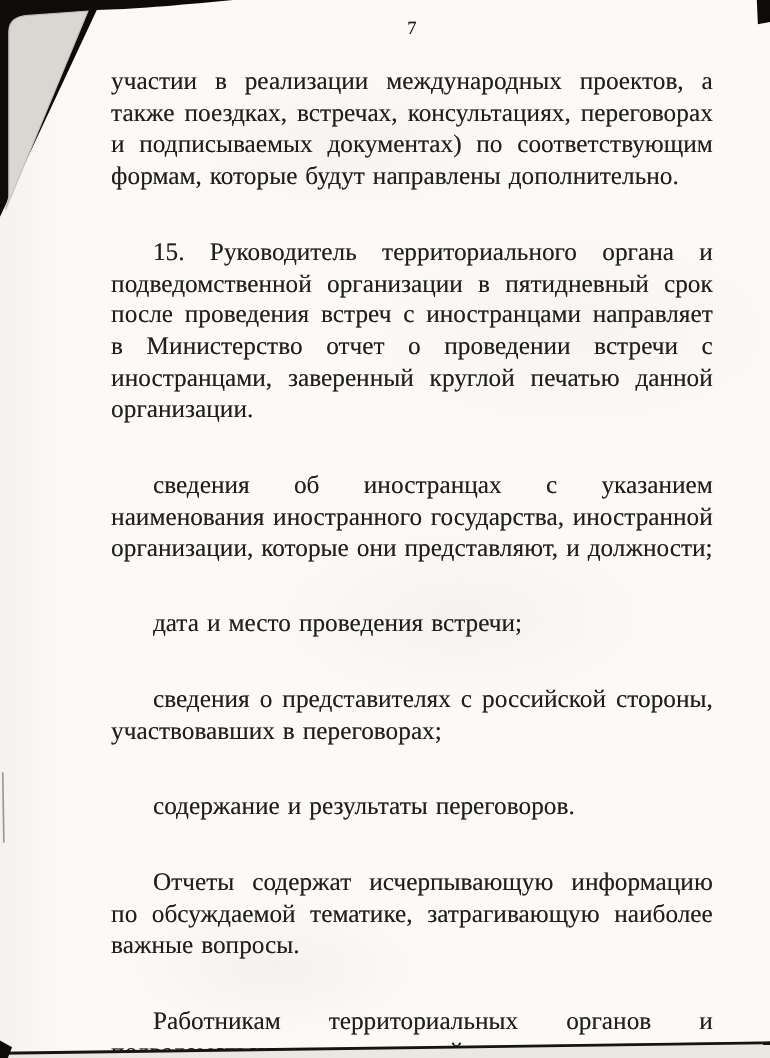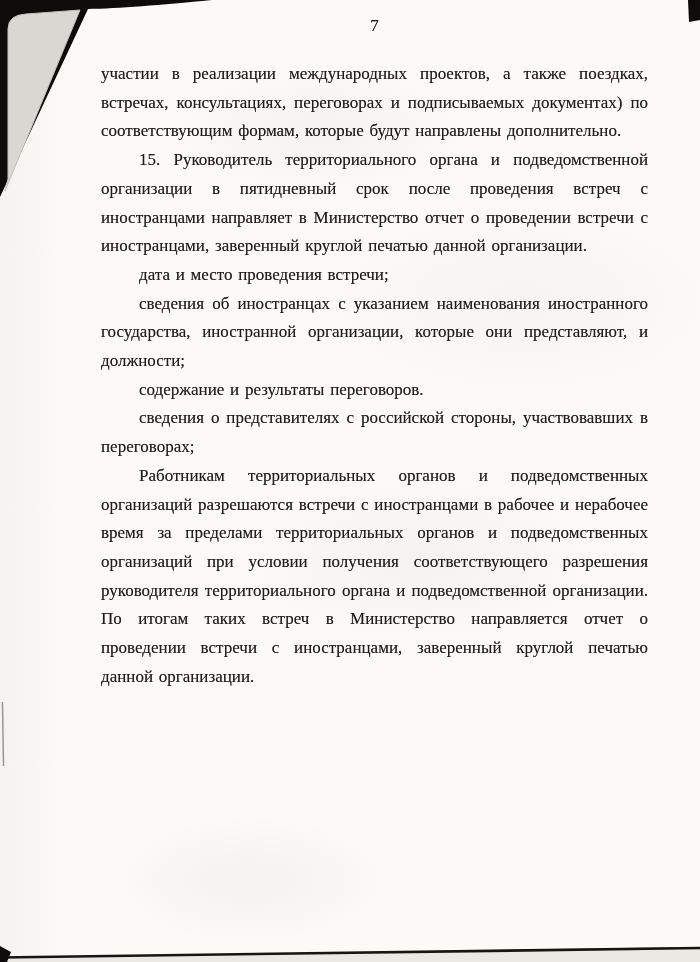--- a/index.html
+++ b/index.html
@@ -29,46 +29,47 @@
   }
   .page-number {
     text-align: center;
     font-size: 17px;
     line-height: 20px;
     margin: 0 0 24px 0;
     text-shadow: 0 0 0.5px rgba(31,30,27,0.55);
   }
   .content p {
     margin: 0;
-    font-size: 17px;
+    font-size: 23px;
     line-height: 28.7px;
     text-align: justify;
     text-shadow: 0 0 0.5px rgba(31,30,27,0.55);
     word-spacing: 1.5px;
   }
-  .content p.indent { text-indent: 38px; }
+  .content p.indent { text-indent: 38px; margin-top: 40px; }
   svg.scan-artifacts {
     position: absolute; inset: 0;
     pointer-events: none;
   }
 </style>
 </head>
 <body>
 
 <div class="paper-noise"></div>
 
 <div class="text-block">
   <p class="page-number">7</p>
   <div class="content">
     <p>участии в реализации международных проектов, а также поездках, встречах, консультациях, переговорах и подписываемых документах) по соответствующим формам, которые будут направлены дополнительно.</p>
     <p class="indent">15. Руководитель территориального органа и подведомственной организации в пятидневный срок после проведения встреч с иностранцами направляет в Министерство отчет о проведении встречи с иностранцами, заверенный круглой печатью данной организации.</p>
+    <p class="indent">сведения об иностранцах с указанием наименования иностранного государства, иностранной организации, которые они представляют, и должности;</p>
     <p class="indent">дата и место проведения встречи;</p>
-    <p class="indent">сведения об иностранцах с указанием наименования иностранного государства, иностранной организации, которые они представляют, и должности;</p>
+    <p class="indent">сведения о представителях с российской стороны, участвовавших в переговорах;</p>
     <p class="indent">содержание и результаты переговоров.</p>
-    <p class="indent">сведения о представителях с российской стороны, участвовавших в переговорах;</p>
+    <p class="indent">Отчеты содержат исчерпывающую информацию по обсуждаемой тематике, затрагивающую наиболее важные вопросы.</p>
     <p class="indent">Работникам территориальных органов и подведомственных организаций разрешаются встречи с иностранцами в рабочее и нерабочее время за пределами территориальных органов и подведомственных организаций при условии получения соответствующего разрешения руководителя территориального органа и подведомственной организации. По итогам таких встреч в Министерство направляется отчет о проведении встречи с иностранцами, заверенный круглой печатью данной организации.</p>
   </div>
 </div>
 
 <svg class="scan-artifacts" width="700" height="962" viewBox="0 0 700 962">
 
   <path d="M0,0 L212,0 C160,5 118,8.5 88,9 L0,197 Z" fill="#0d0c0a"></path>
 
   <path d="M8,179 L8,29 Q8,15 26,14 L80,10 L5,191 Z" stroke="#c3c1bb" stroke-width="1" fill="#d9d7d2"></path>
 

